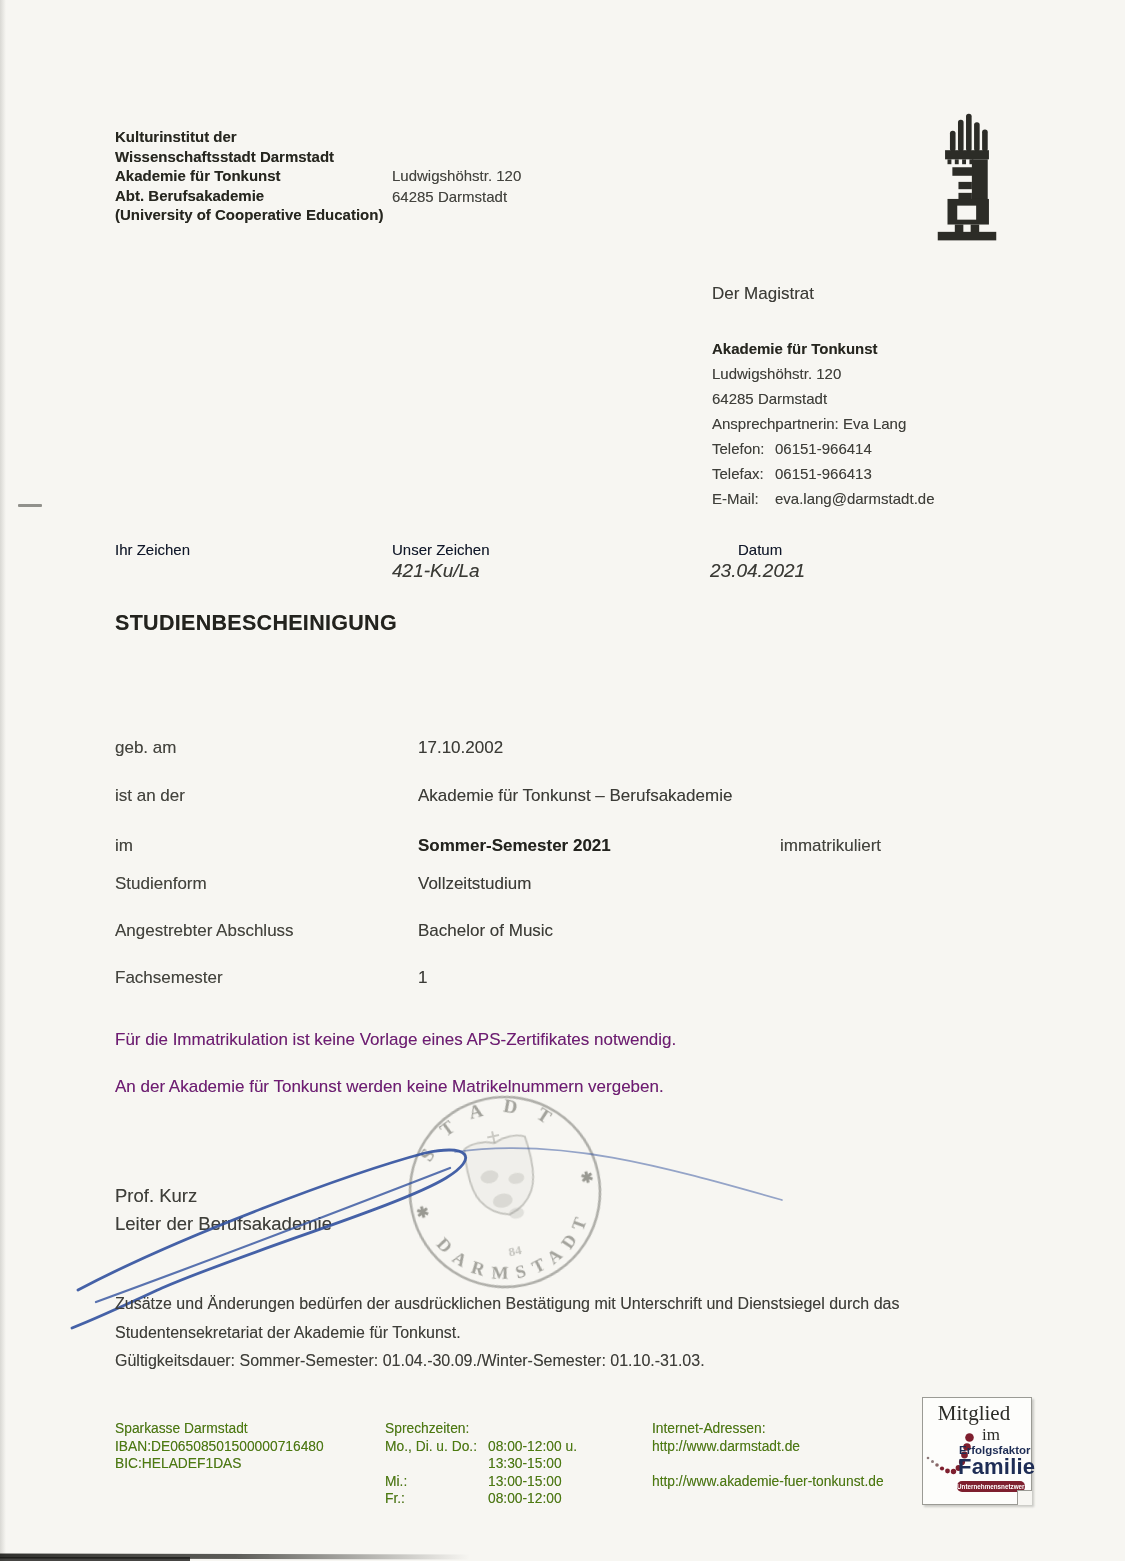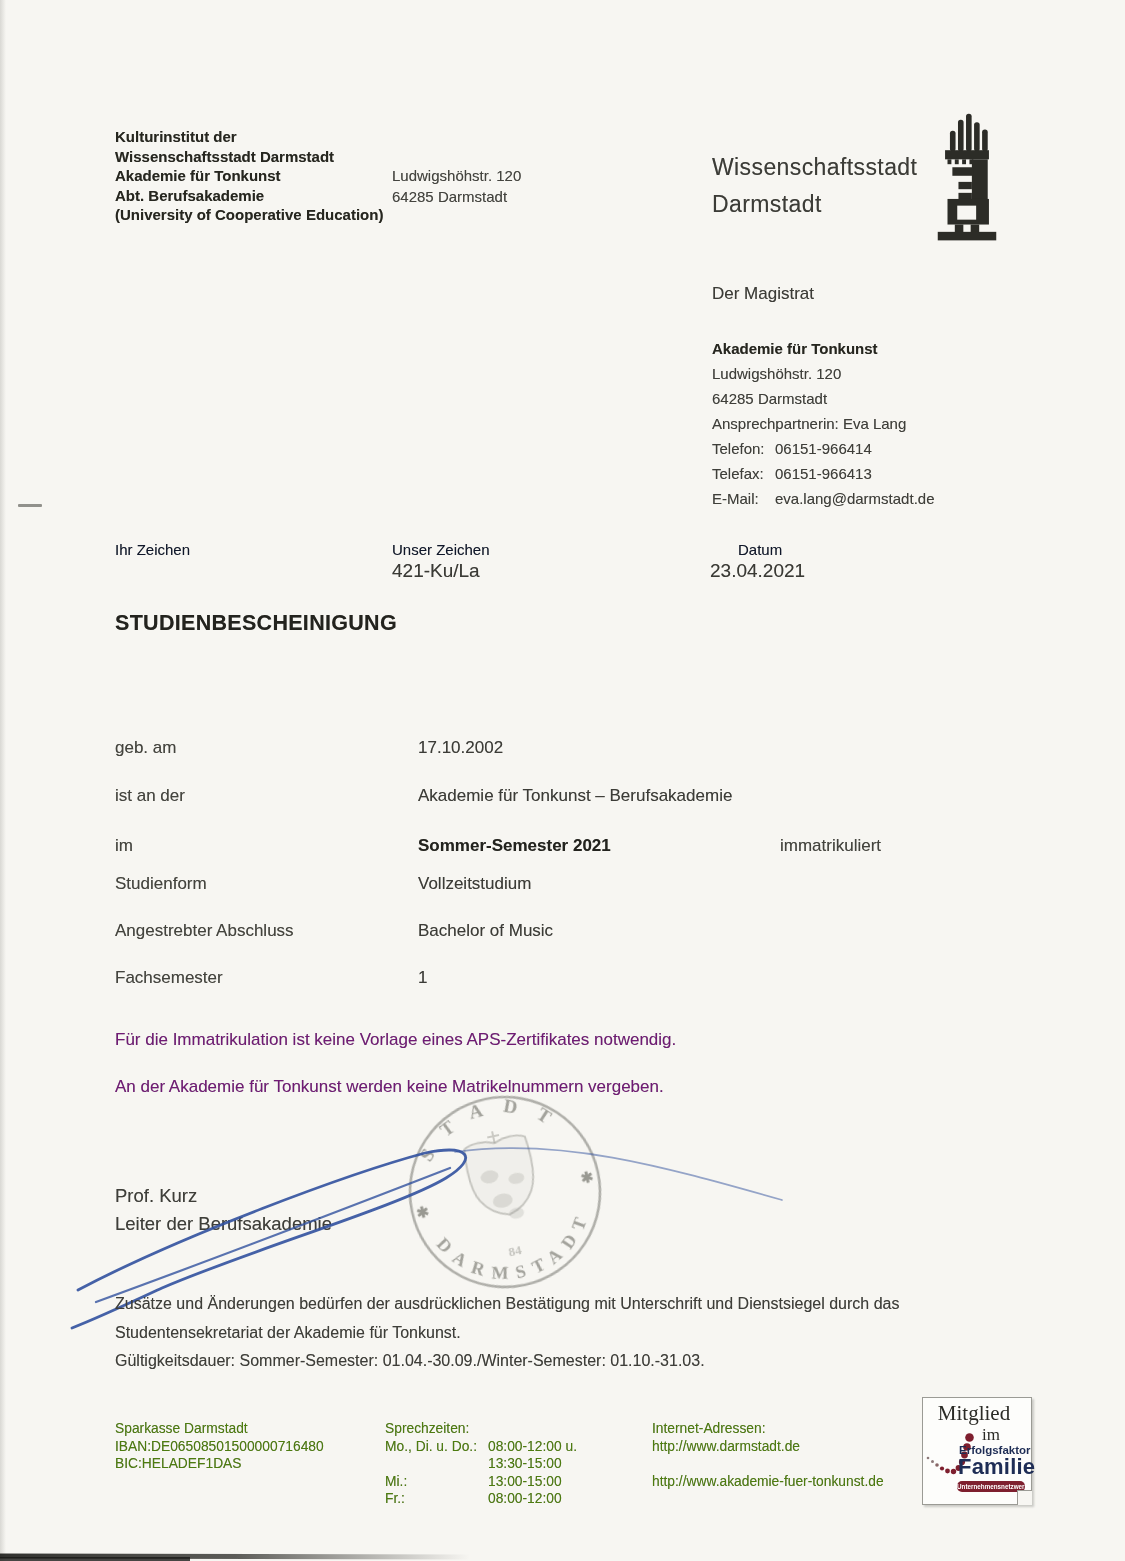--- a/index.html
+++ b/index.html
@@ -8,21 +8,21 @@
   .page .txt{text-shadow:0 0 .4px rgba(40,40,36,.38);}
   .abs{position:absolute;}
   .sender{font-size:15px;line-height:19.5px;font-weight:bold;color:#26261f;}
   .midaddr{font-size:15px;line-height:21px;color:#44443f;}
   .citytitle{font-size:23px;line-height:37px;color:#3c3c37;letter-spacing:.4px;}
   .magistrat{font-size:17px;color:#3c3c37;}
   .contact{font-size:15px;line-height:25px;color:#3f3f3a;}
   .contact .cname{font-weight:bold;color:#26261f;}
   .clabel{display:inline-block;width:63px;}
   .reflabel{font-size:15px;color:#0f172a;}
-  .refvalue{font-size:19px;color:#3a3a35;}
+  .refvalue{font-size:19px;color:#3a3a35;font-style:italic;}
   .doctitle{font-size:21.5px;font-weight:bold;color:#23231e;letter-spacing:.3px;}
   .frow{left:0;top:0;width:1125px;height:30px;}
   .flabel{position:absolute;left:115px;font-size:17px;color:#44443e;}
   .fvalue{position:absolute;left:418px;font-size:17px;color:#3c3c37;}
   .fvalue.vb{font-weight:bold;color:#23231e;}
   .fsuffix{position:absolute;left:780px;font-size:17px;color:#44443e;}
   .para{font-size:17px;color:#701a75;}
   .signame{font-size:18.5px;line-height:28px;color:#3e3e39;}
   .footnote{font-size:16px;line-height:28.5px;color:#3e3e39;}
   .fcol{font-size:13.8px;line-height:17.5px;color:#4d7c0f;}
@@ -54,24 +54,20 @@
     <div>Akademie für Tonkunst</div>
     <div>Abt. Berufsakademie</div>
     <div>(University of Cooperative Education)</div>
   </div>
 
   <div class="abs midaddr txt" style="left:392px;top:165px;">
     <div>Ludwigshöhstr. 120</div>
     <div>64285 Darmstadt</div>
   </div>
 
-  <div class="abs citytitle txt" style="left:712px;top:149px;">
-    <div>Wissenschaftsstadt</div>
-    <div>Darmstadt</div>
-  </div>
 
   <svg class="abs" style="left:928px;top:112px;" width="78" height="130" viewBox="0 0 64 104" aria-hidden="true">
     <g fill="#2c2c27">
       <rect x="18" y="14" width="4.6" height="17" rx="2.2"></rect>
       <rect x="24.6" y="5" width="4.6" height="26" rx="2.2"></rect>
       <rect x="31.2" y="0" width="4.6" height="31" rx="2.2"></rect>
       <rect x="37.8" y="7" width="4.6" height="24" rx="2.2"></rect>
       <rect x="44.4" y="13" width="4.6" height="18" rx="2.2"></rect>
       <rect x="14" y="30" width="36" height="7.5"></rect>
       <rect x="16" y="37.5" width="3.2" height="4"></rect>

